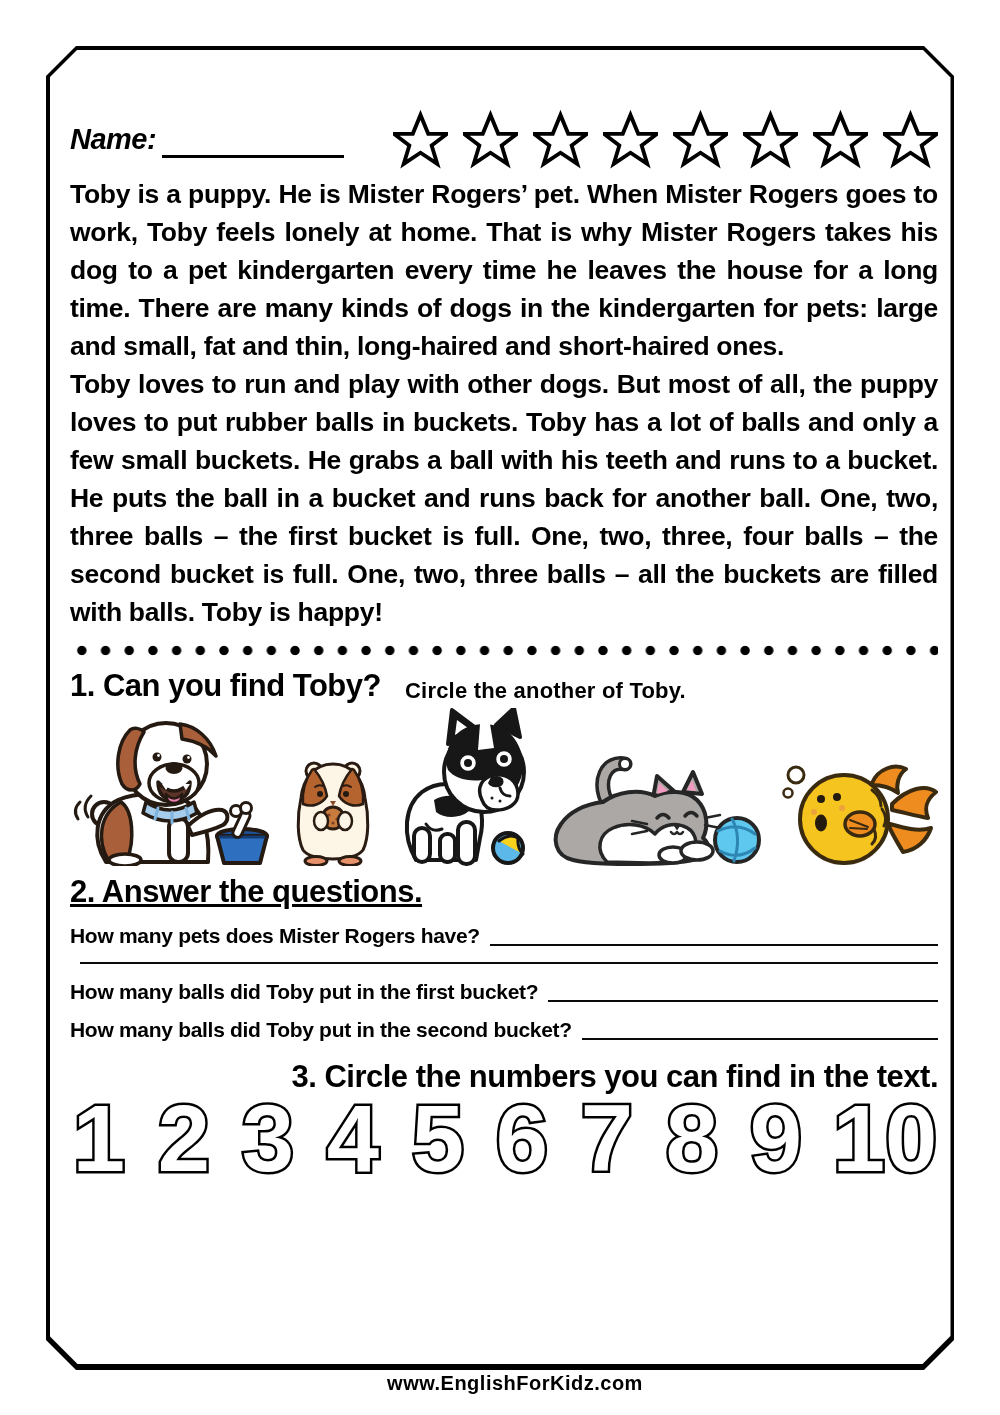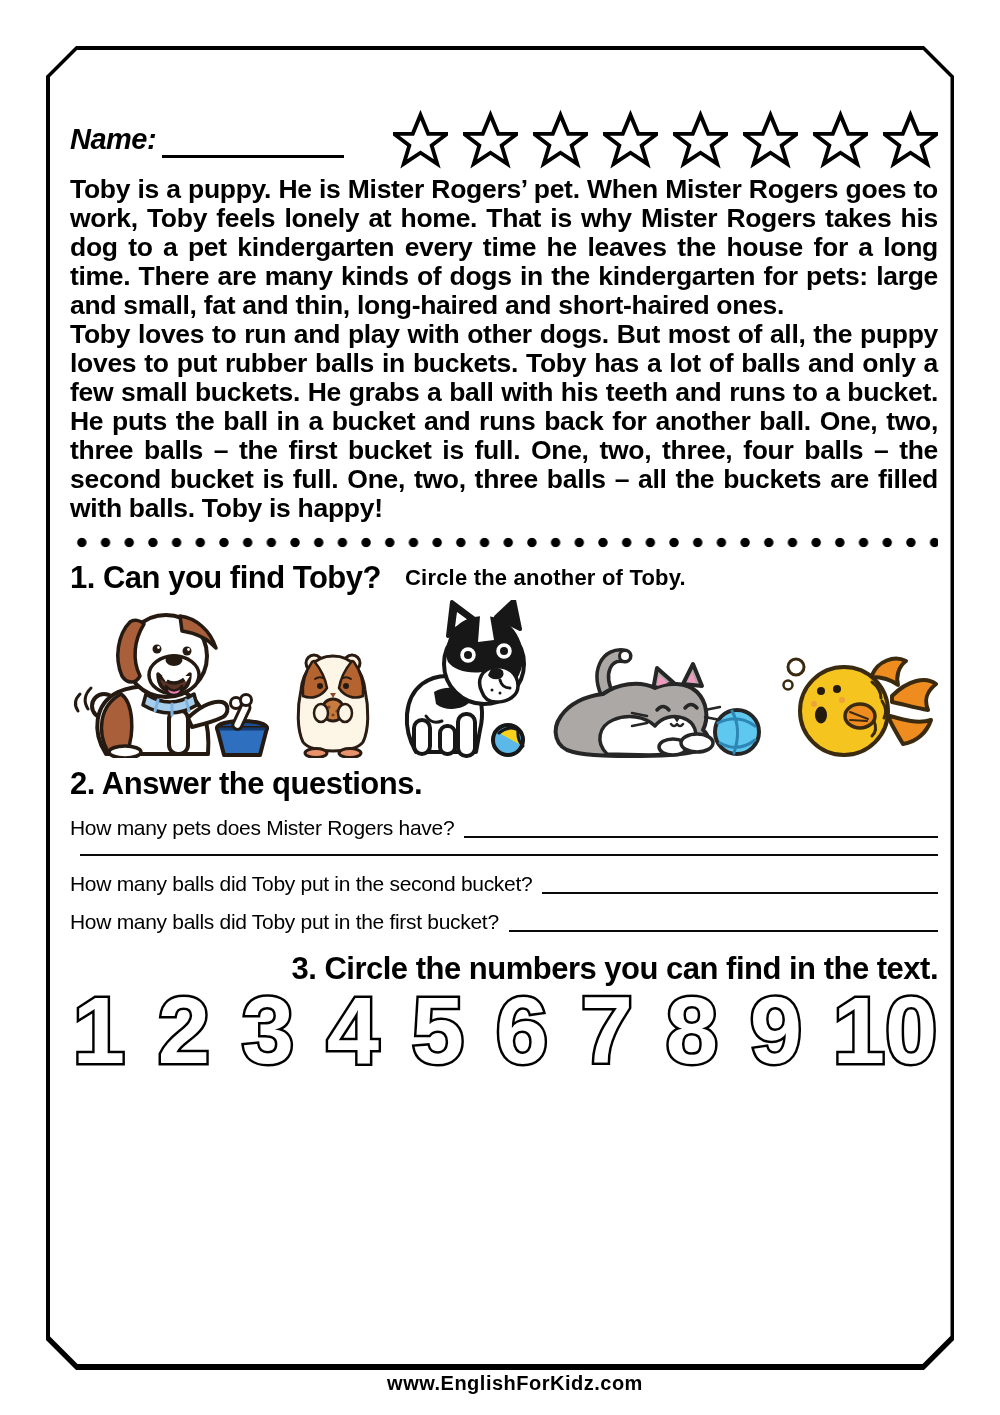--- a/index.html
+++ b/index.html
@@ -28,46 +28,46 @@
     padding:1px 20px; box-sizing:border-box;margin-top:32px;
   }
   .name-row { display:flex; align-items:center; margin-top:22px; height:68px; }
   .name-label { font-style:italic; font-weight:bold; font-size:29px; letter-spacing:-0.5px; }
   .name-blank { width:182px; height:34px; border-bottom:3px solid #000; margin-left:6px; }
   .stars { margin-left:auto; display:flex; gap:15px; align-items:center; }
   .stars svg { display:block; }
 
   .passage { margin-top:2px; }
   .passage p {
-    margin:0; font-size:26.5px; font-weight:bold; line-height:29px;
+    margin:0; font-size:26.5px; font-weight:bold; line-height:38px;
     text-align:justify; text-justify:inter-word; letter-spacing:-0.3px;
   }
 
   .dots-separator {
     height:11px; margin-top:14px;
     background-image:radial-gradient(circle, #000 4.2px, transparent 5.1px);
     background-size:23.7px 11px; background-repeat:repeat-x;
     background-position:left center;
   }
 
-  .s1-head { display:flex; align-items:center; margin-top:12px; }
+  .s1-head { display:flex; align-items:flex-end; margin-top:12px; }
   .h-big { font-size:31px; font-weight:bold; letter-spacing:-0.5px; white-space:nowrap; }
   .instruction { font-size:22px; font-weight:bold; margin-left:24px; letter-spacing:0.2px; }
 
   .animals {
     display:flex; justify-content:space-between; align-items:flex-end;
     margin-top:8px; height:154px;
   }
   .animals svg { display:block; }
 
-  .s2-head { margin-top:8px; }
+  .s2-head { margin-top:8px;text-decoration:underline; }
 
   .questions { margin-top:4px; }
   .q-row { display:flex; align-items:flex-end; margin-top:14px; }
-  .q-label { font-size:21px; font-weight:normal; letter-spacing:-0.3px; white-space:nowrap; }
+  .q-label { font-size:21px; font-weight:bold; letter-spacing:-0.3px; white-space:nowrap; }
   .q-line { flex:1; border-bottom:2px solid #0a0a0a; margin-left:10px; margin-bottom:2px; }
 
   .s3-head { margin-top:17px;text-align:right; }
 
   .numbers {
     display:flex; justify-content:space-between; align-items:flex-end; margin-top:4px;
   }
   .numbers svg { display:block; }
   .numbers text {
     font-family:"Liberation Sans", sans-serif; font-weight:bold;
@@ -269,27 +269,27 @@
 
   <div class="questions">
     <div class="q-row">
       <span class="q-label">How many pets does Mister Rogers have?</span>
       <span class="q-line"></span>
     </div>
     <div class="q-row">
       <span class="q-line"></span>
     </div>
     <div class="q-row">
+      <span class="q-label">How many balls did Toby put in the first bucket?</span>
+      <span class="q-line"></span>
+    </div>
+    <div class="q-row">
       <span class="q-label">How many balls did Toby put in the second bucket?</span>
       <span class="q-line"></span>
     </div>
-    <div class="q-row">
-      <span class="q-label">How many balls did Toby put in the first bucket?</span>
-      <span class="q-line"></span>
-    </div>
   </div>
 
   <div class="s3-head h-big">3. Circle the numbers you can find in the text.</div>
 
   <div class="numbers">
     <svg width="58" height="78" viewBox="0 0 58 78">
         <text x="50%" y="72" text-anchor="middle" font-size="94" fill="#fff" stroke="#000" stroke-width="5" paint-order="stroke">1</text>
       </svg>
     <svg width="58" height="78" viewBox="0 0 58 78">
         <text x="50%" y="72" text-anchor="middle" font-size="94" fill="#fff" stroke="#000" stroke-width="5" paint-order="stroke">2</text>

